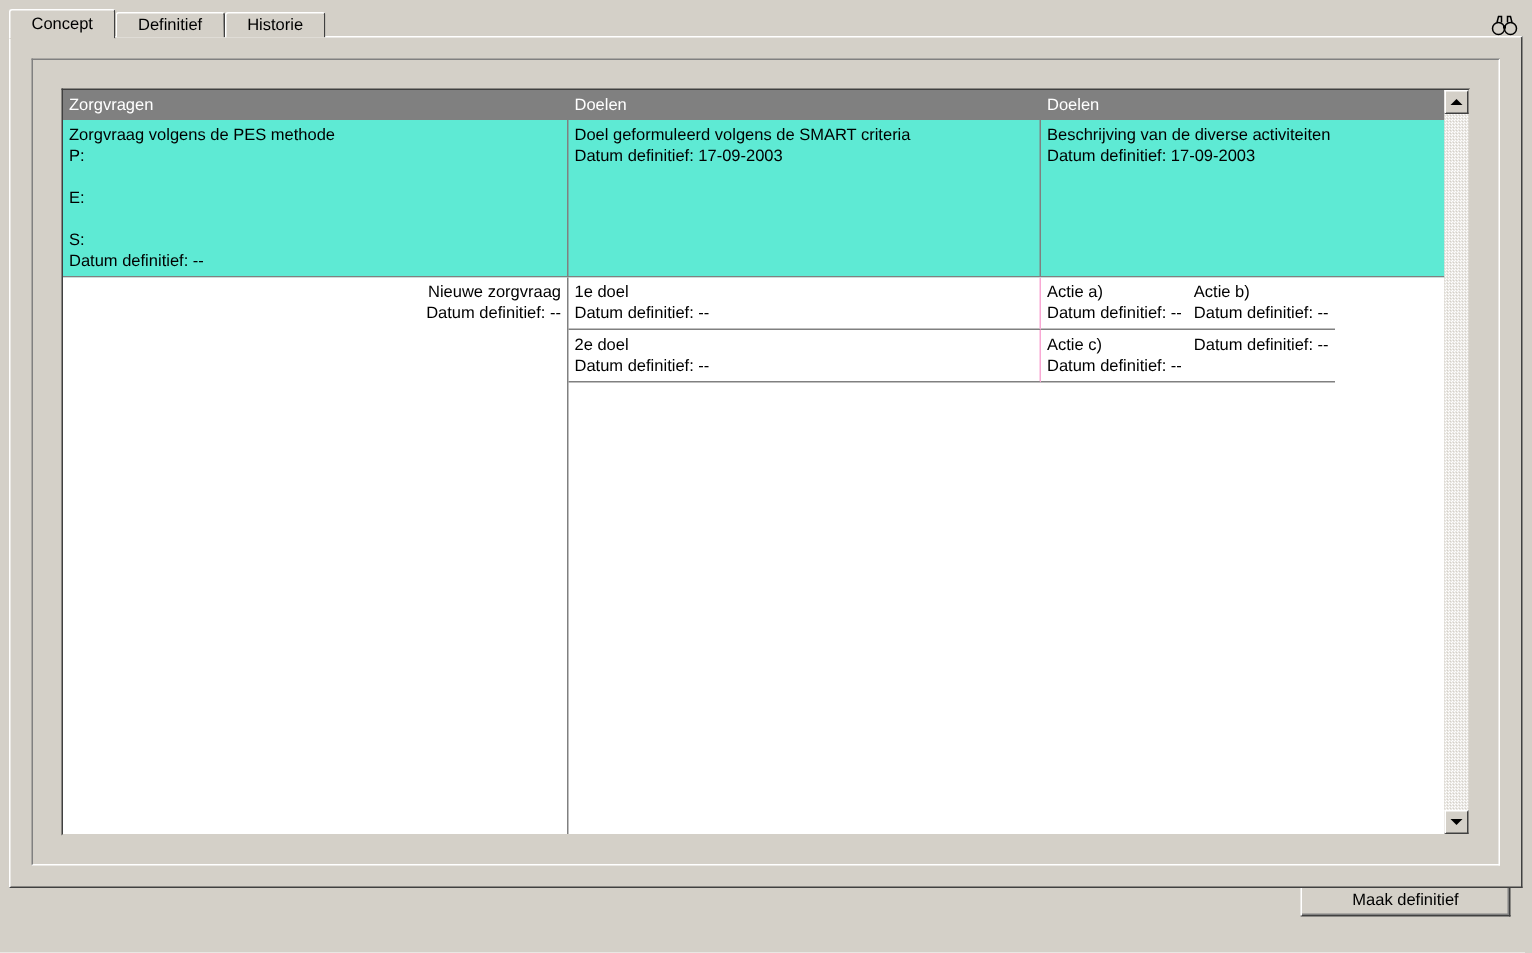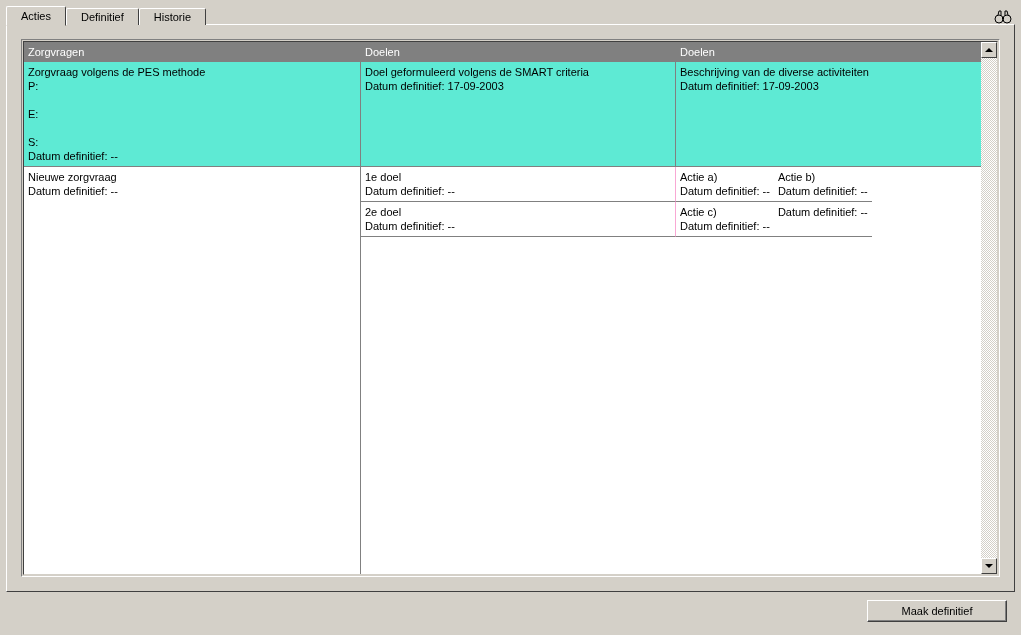--- a/index.html
+++ b/index.html
@@ -69,21 +69,21 @@
       margin-top: -1px;
       padding: 14px;
       height: 568px;
       position: relative;
       z-index: 1;
     }
     .inner-frame {
       border: 1px solid #808080;
       border-right-color: #ffffff;
       border-bottom-color: #ffffff;
-      padding: 1px;
+      padding: 19px;
       height: 100%;
     }
     .inner-frame2 {
       border: 1px solid #404040;
       border-right-color: #d4d0c8;
       border-bottom-color: #d4d0c8;
       height: 100%;
       position: relative;
       display: flex;
     }
@@ -119,20 +119,21 @@
     .section-cell:last-child {
       border-right: none;
     }
     .data-body {
       display: flex;
       flex: 1;
       background: #ffffff;
     }
     .data-col {
       border-right: 1px solid #808080;
+      text-align: right;
     }
     .data-col:last-child { border-right: none; }
     .data-zorg {
       width: 337px;
       flex-shrink: 0;
     }
     .data-doel-actie {
       flex: 1;
       display: flex;
       flex-direction: column;
@@ -191,21 +192,21 @@
       border-bottom: 4px solid #000000;
     }
     .arrow-down {
       width: 0; height: 0;
       border-left: 4px solid transparent;
       border-right: 4px solid transparent;
       border-top: 4px solid #000000;
     }
     .button-bar {
       position: absolute;
-      bottom: 13px;
+      bottom: 24px;
       right: 14px;
     }
     .btn {
       background: #d4d0c8;
       border: 1px solid #ffffff;
       border-right-color: #404040;
       border-bottom-color: #404040;
       box-shadow: inset -1px -1px 0 #808080;
       padding: 4px 20px;
       min-width: 140px;
@@ -222,21 +223,21 @@
   <div class="binoculars-icon">
     <svg viewBox="0 0 20 18">
       <circle cx="6" cy="11" r="4" fill="none" stroke="#000" stroke-width="1"></circle>
       <circle cx="14" cy="11" r="4" fill="none" stroke="#000" stroke-width="1"></circle>
       <rect x="9" y="9" width="2" height="2" fill="#000"></rect>
       <path d="M5 7 L6 3 L8 3 L8 7 M12 7 L12 3 L14 3 L15 7" fill="none" stroke="#000" stroke-width="1"></path>
     </svg>
   </div>
   <div class="tab-strip">
     <div class="tab active">
-      <span>Acties</span>
+      <span>Concept</span>
     </div>
     <div class="tab">
       <span>Definitief</span>
     </div>
     <div class="tab">
       <span>Historie</span>
     </div>
   </div>
   <div class="tab-panel">
     <div class="inner-frame">

